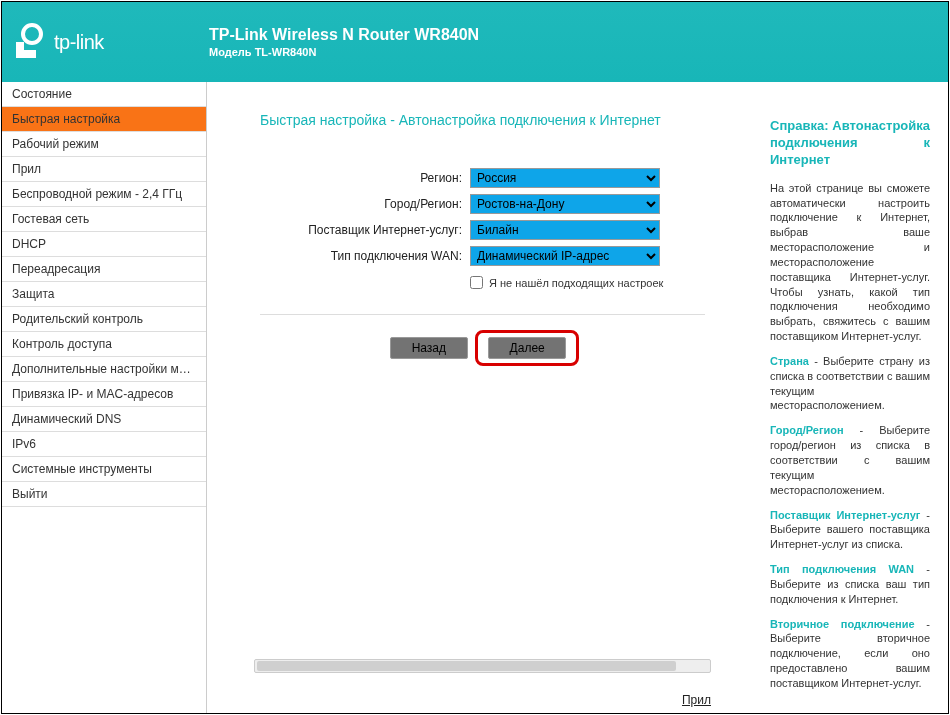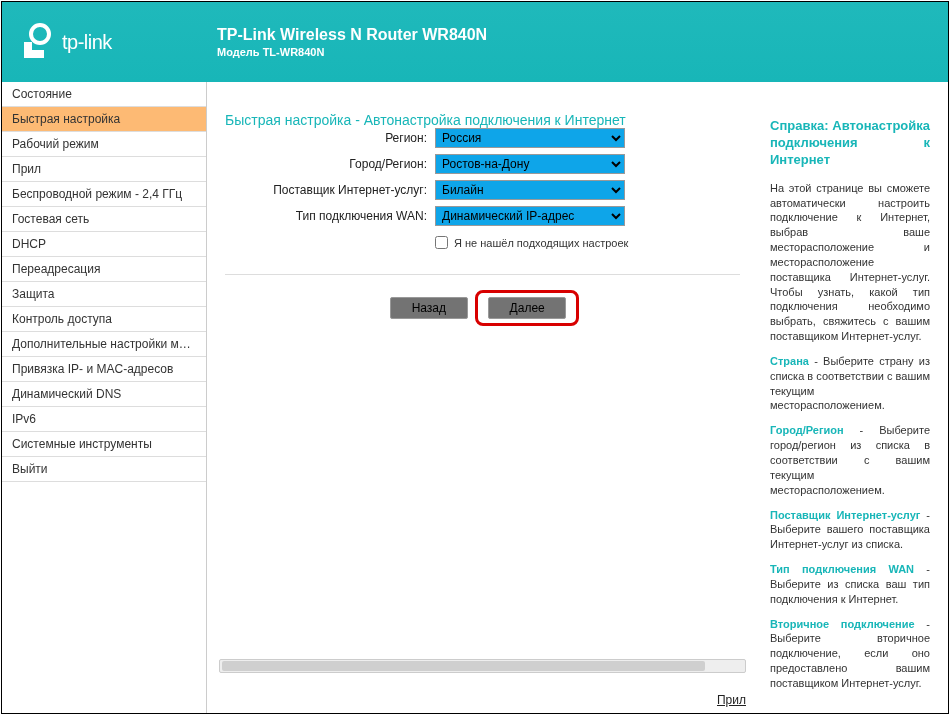--- a/index.html
+++ b/index.html
@@ -20,72 +20,74 @@
     position: relative;
     overflow: hidden;
   }
   .header {
     background: #18b6b8;
     background: linear-gradient(#1fb9bb, #18b6b8);
     height: 80px;
     color: #fff;
     display: flex;
     align-items: center;
-    padding-left: 20px;
+    padding-left: 12px;
   }
   .logo-wrap {
     display: flex;
     align-items: center;
     gap: 8px;
     width: 185px;
   }
   .logo-svg { width: 32px; height: 40px; }
   .logo-text { font-size: 20px; letter-spacing: -0.5px; }
   .title-block { padding-left: 10px; }
   .title-main { font-size: 16px; font-weight: bold; }
   .title-sub  { font-size: 11px; font-weight: bold; margin-top: 2px; }
 
   .body {
     display: flex;
     height: calc(100% - 80px);
+    gap: 35px;
   }
 
   
   .sidebar {
     width: 205px;
     border-right: 1px solid #ccc;
     background: #fff;
     overflow: hidden;
   }
   .sidebar-item {
     padding: 5px 10px;
     border-bottom: 1px solid #ddd;
     font-size: 12px;
     color: #333;
     cursor: pointer;
     white-space: nowrap;
     overflow: hidden;
     text-overflow: ellipsis;
   }
   .sidebar-item.active {
-    background: #fdba74;
+    background: #f97316;
     font-weight: normal;
   }
 
   
   .main {
     flex: 1;
     padding: 30px 18px 0 18px;
     position: relative;
     min-width: 0;
   }
   .page-title {
     color: #18b6b8;
     font-size: 14px;
     font-weight: normal;
+    margin-bottom: 40px;
   }
   .form { width: 100%; }
   .form-row {
     display: flex;
     align-items: center;
     margin-bottom: 6px;
   }
   .form-label {
     width: 210px;
     text-align: right;
@@ -217,20 +219,21 @@
     <div class="sidebar">
       <div class="sidebar-item">Состояние</div>
       <div class="sidebar-item active">Быстрая настройка</div>
       <div class="sidebar-item">Рабочий режим</div>
       <div class="sidebar-item">Прил</div>
       <div class="sidebar-item">Беспроводной режим - 2,4 ГГц</div>
       <div class="sidebar-item">Гостевая сеть</div>
       <div class="sidebar-item">DHCP</div>
       <div class="sidebar-item">Переадресация</div>
       <div class="sidebar-item">Защита</div>
+      <div class="sidebar-item">Родительский контроль</div>
       <div class="sidebar-item">Контроль доступа</div>
       <div class="sidebar-item">Дополнительные настройки маршрутизации</div>
       <div class="sidebar-item">Привязка IP- и MAC-адресов</div>
       <div class="sidebar-item">Динамический DNS</div>
       <div class="sidebar-item">IPv6</div>
       <div class="sidebar-item">Системные инструменты</div>
       <div class="sidebar-item">Выйти</div>
     </div>
 
     <div class="main">

